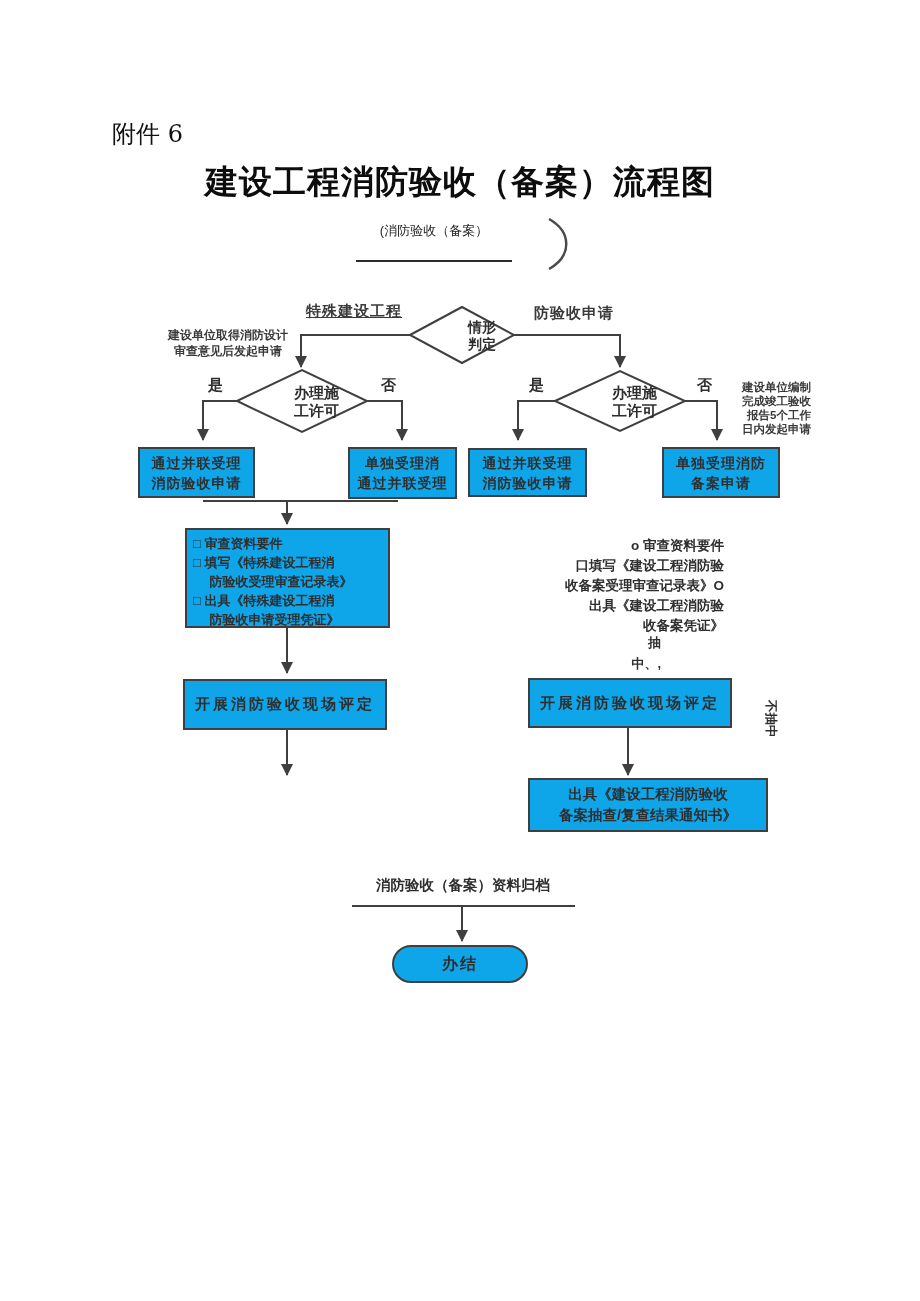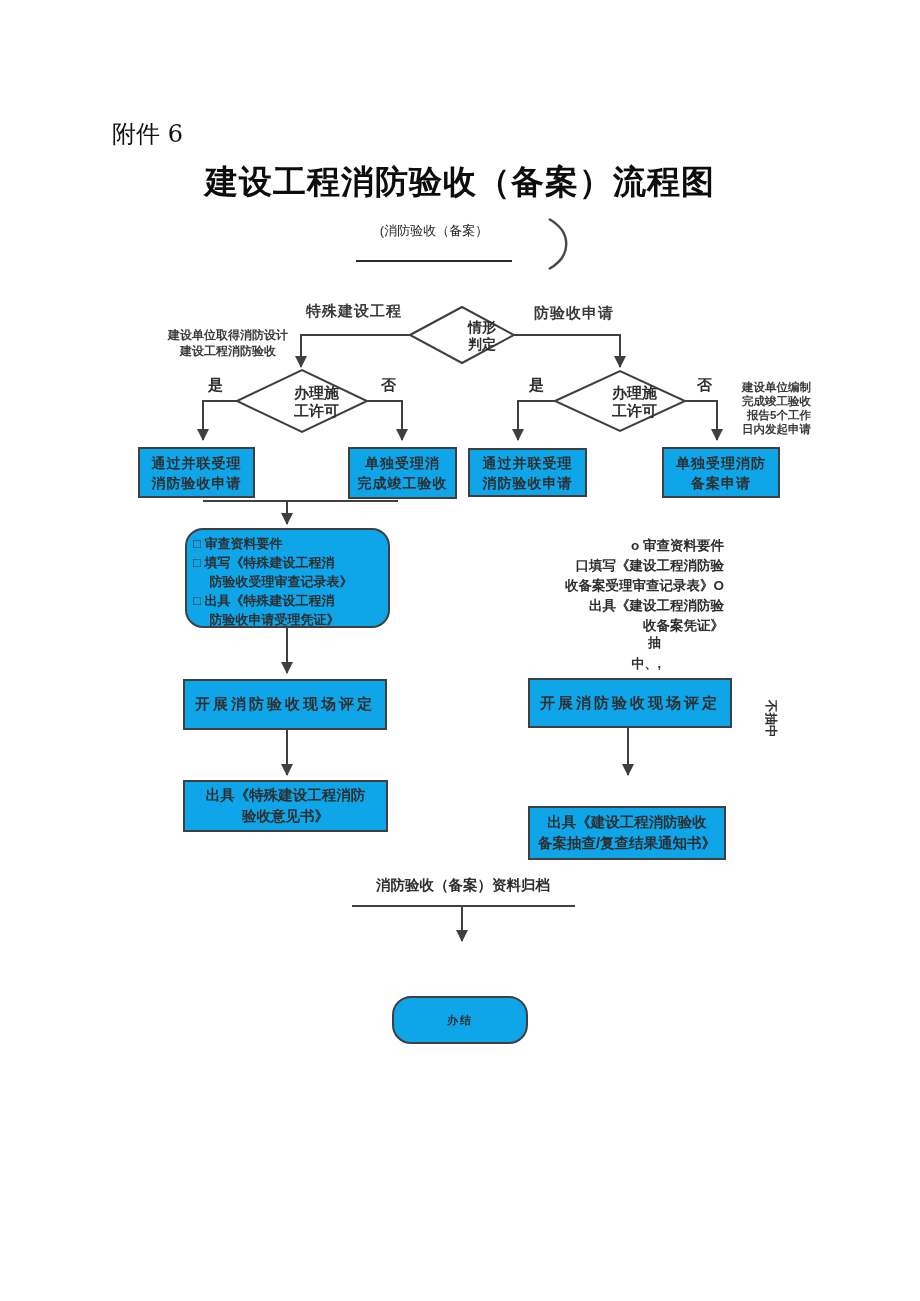--- a/index.html
+++ b/index.html
@@ -12,49 +12,49 @@
   
   #attachment{left:112px;top:118px;font-family:"DejaVu Serif",serif;font-size:24px;color:#111;}
   #title{left:0;right:0;top:160px;text-align:center;font-size:33px;font-weight:900;color:#0d0d0d;letter-spacing:1px;}
   
   #start-label{left:356px;top:222px;width:156px;text-align:center;font-size:13px;font-weight:400;color:#1f1f1f;
     border-bottom:2px solid #2c2c2c;padding-bottom:20px;}
   
   #lines{position:absolute;left:0;top:0;width:920px;height:1301px;}
   
   .note{font-weight:700;color:#3a3a3a;}
-  #branch-special{left:306px;top:302px;width:102px;font-size:15px;letter-spacing:1px;}
+  #branch-special{left:306px;top:302px;width:102px;font-size:15px;letter-spacing:1px;text-decoration:underline;}
   #branch-other{left:534px;top:304px;width:104px;font-size:15px;letter-spacing:1px;}
   #note-left{left:158px;top:327px;width:140px;font-size:12px;line-height:16px;text-align:center;}
   #note-right{left:727px;top:380px;width:84px;font-size:11.5px;line-height:14px;}
   .dtext{font-size:14px;line-height:17px;font-weight:700;color:#2e2e2e;text-align:right;font-family:Liberation Serif, serif;}
   #case-dtext{left:428px;top:319px;width:68px;}
   #permit-left-dtext{left:265px;top:384px;width:74px;font-size:15px;line-height:18px;}
   #permit-right-dtext{left:583px;top:384px;width:74px;font-size:15px;line-height:18px;}
   .yn{font-size:15px;font-weight:700;color:#2e2e2e;}
   #yes-left{left:208px;top:376px;}  #no-left{left:381px;top:376px;}
   #yes-right{left:529px;top:376px;} #no-right{left:697px;top:376px;}
   .box{border:2px solid #3f3f3f;background:#0ea5e9;display:flex;align-items:center;justify-content:center;
     font-weight:700;color:#2e2e2e;text-align:center;box-sizing:border-box;}
   #box-parallel-left{left:138px;top:447px;width:117px;height:51px;font-size:14px;line-height:20px;letter-spacing:1px;}
   #box-single-left{left:348px;top:447px;width:109px;height:52px;font-size:14px;line-height:20px;letter-spacing:1px;}
   #box-parallel-right{left:468px;top:448px;width:119px;height:49px;font-size:14px;line-height:20px;letter-spacing:1px;}
   #box-single-right{left:662px;top:447px;width:118px;height:51px;font-size:14px;line-height:20px;letter-spacing:1px;}
   #checklist-box{left:185px;top:528px;width:205px;height:100px;align-items:flex-start;justify-content:flex-start;
-    text-align:left;font-size:13px;line-height:19px;padding:4px 6px;border-radius:18px;}
+    text-align:left;font-size:13px;line-height:19px;padding:4px 6px;}
   #checklist-right{left:534px;top:500px;width:190px;font-size:13.5px;line-height:20px;font-weight:600;color:#2e2e2e;margin-top:36px;}
   #sampled-note{left:601px;top:632px;width:60px;font-size:13px;line-height:21px;font-weight:600;color:#2e2e2e;}
   #not-sampled-note{left:779px;top:700px;width:46px;font-size:12.5px;font-weight:600;color:#2e2e2e;
     transform:rotate(90deg);transform-origin:0 0;}
   #eval-left{left:183px;top:679px;width:204px;height:51px;font-size:15px;letter-spacing:3px;}
   #eval-right{left:528px;top:678px;width:204px;height:50px;font-size:15px;letter-spacing:3px;}
   #result-left{left:183px;top:780px;width:205px;height:52px;font-size:14.5px;line-height:21px;}
-  #result-right{left:528px;top:778px;width:198px;height:54px;font-size:14.5px;line-height:21px;margin-top:28px;}
+  #result-right{left:528px;top:778px;width:240px;height:54px;font-size:14.5px;line-height:21px;}
   #archive-label{left:350px;top:876px;width:226px;text-align:center;font-size:14.5px;font-weight:700;color:#2e2e2e;}
-  #end-node{left:392px;top:996px;width:136px;height:48px;border-radius:19px;font-size:11px;letter-spacing:2px;}
+  #end-node{left:392px;top:945px;width:136px;height:38px;border-radius:19px;font-size:16px;letter-spacing:2px;}
 </style>
 </head>
 <body>
 
 <div id="page">
 
   <svg id="lines" viewBox="0 0 920 1301">
     <defs>
       <marker id="ah" markerUnits="userSpaceOnUse" markerWidth="13" markerHeight="13" refX="11" refY="6" orient="auto">
         <path d="M0,0 L12,6 L0,12 z" fill="#3f3f3f"></path>
@@ -90,42 +90,42 @@
   </svg>
 
   <div class="abs" id="attachment">附件 6</div>
   <div class="abs" id="title">建设工程消防验收（备案）流程图</div>
 
   <div class="abs" id="start-label">(消防验收（备案）</div>
 
   <div class="abs note" id="branch-special">特殊建设工程</div>
   <div class="abs note" id="branch-other">防验收申请</div>
   <div class="abs note pre" id="note-left">建设单位取得消防设计
-建设工程消防验收</div>
+审查意见后发起申请</div>
   <div class="abs note pre" id="note-right">建设单位编制
 完成竣工验收
 报告5个工作
 日内发起申请</div>
 
   <div class="abs dtext pre" id="case-dtext">情形
 判定</div>
   <div class="abs dtext pre" id="permit-left-dtext">办理施
 工许可</div>
   <div class="abs dtext pre" id="permit-right-dtext">办理施
 工许可</div>
 
   <div class="abs yn" id="yes-left">是</div>
   <div class="abs yn" id="no-left">否</div>
   <div class="abs yn" id="yes-right">是</div>
   <div class="abs yn" id="no-right">否</div>
 
   <div class="abs box pre" id="box-parallel-left">通过并联受理
 消防验收申请</div>
   <div class="abs box pre" id="box-single-left">单独受理消
-完成竣工验收</div>
+通过并联受理</div>
   <div class="abs box pre" id="box-parallel-right">通过并联受理
 消防验收申请</div>
   <div class="abs box pre" id="box-single-right">单独受理消防
 备案申请</div>
 
   <div class="abs box pre" id="checklist-box">□ 审查资料要件
 □ 填写《特殊建设工程消
 　 防验收受理审查记录表》
 □ 出具《特殊建设工程消
 　 防验收申请受理凭证》</div>
@@ -135,21 +135,19 @@
 出具《建设工程消防验
 　 收备案凭证》</div>
 
   <div class="abs pre" id="sampled-note">抽
 中、,</div>
   <div class="abs" id="not-sampled-note">不抽中</div>
 
   <div class="abs box" id="eval-left">开展消防验收现场评定</div>
   <div class="abs box" id="eval-right">开展消防验收现场评定</div>
 
-  <div class="abs box pre" id="result-left">出具《特殊建设工程消防
-验收意见书》</div>
   <div class="abs box pre" id="result-right">出具《建设工程消防验收
 备案抽查/复查结果通知书》</div>
 
   <div class="abs" id="archive-label">消防验收（备案）资料归档</div>
   <div class="abs box" id="end-node">办结</div>
 
 </div>
 
 </body></html>

